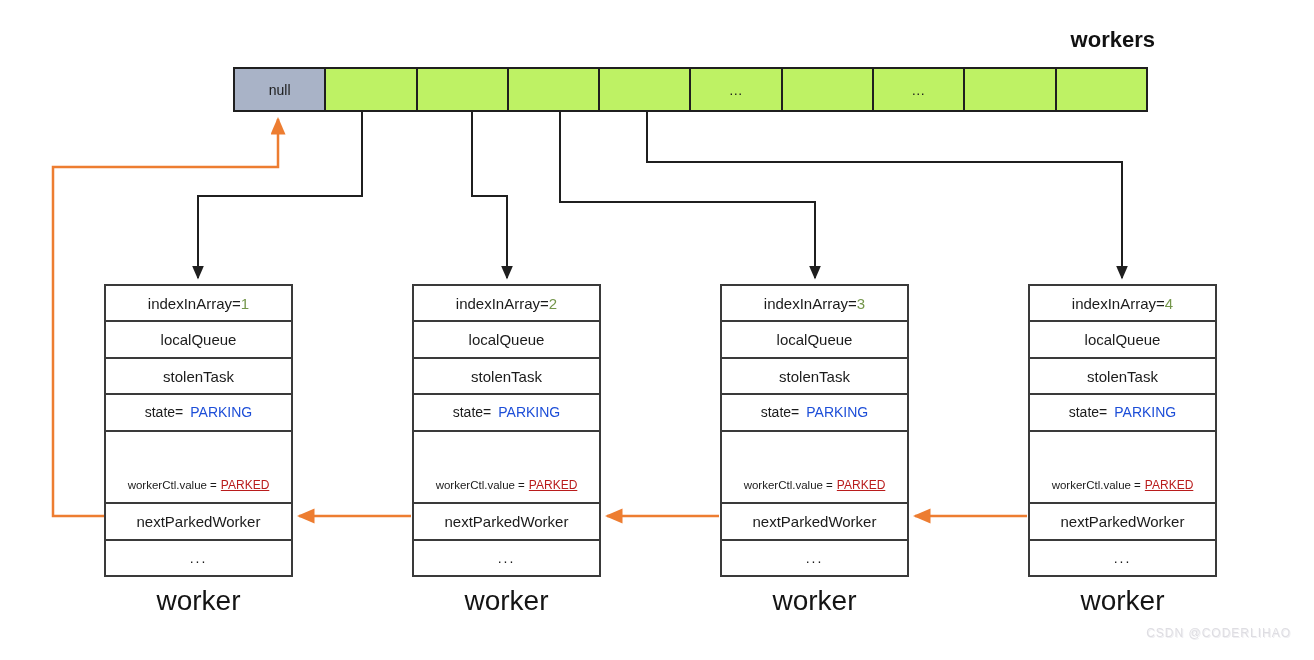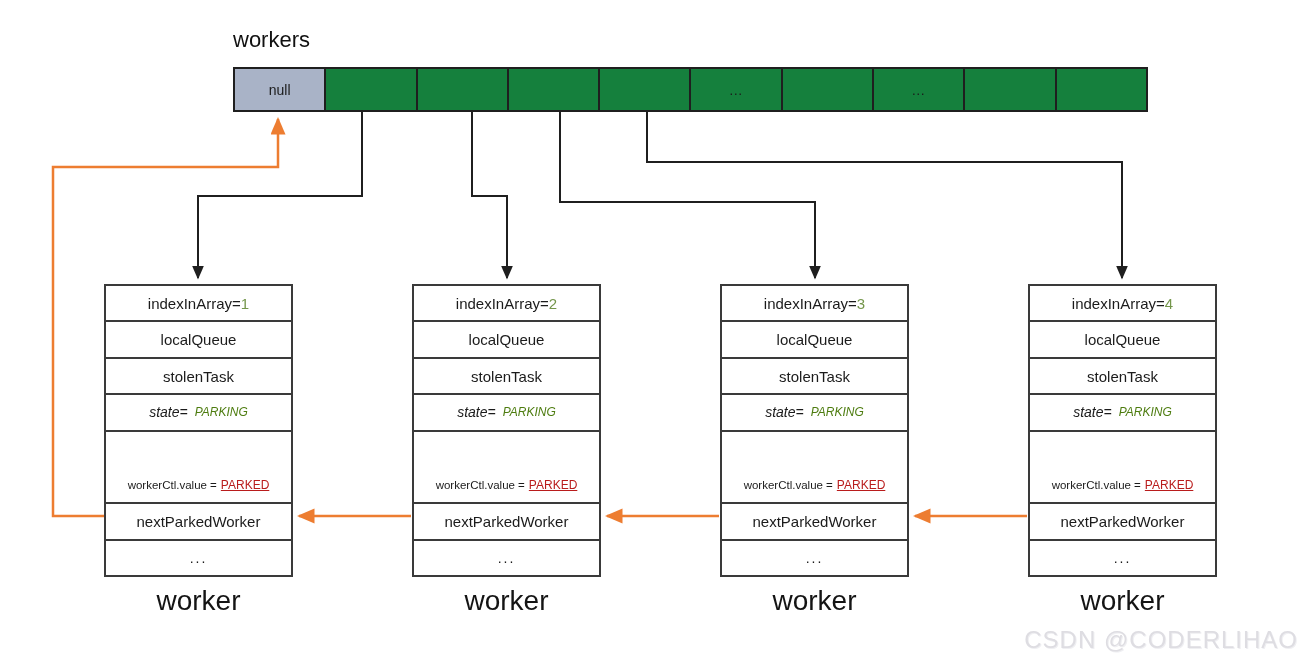--- a/index.html
+++ b/index.html
@@ -1,26 +1,26 @@
 <!DOCTYPE html>
 <html><head>
 <meta charset="utf-8">
 <style>
   html,body { margin:0; padding:0; background:#ffffff; }
   .stage {
     position:relative; width:1314px; height:660px; background:#ffffff;
     font-family:"Liberation Sans", sans-serif; overflow:hidden; color:#1b1b1b;
   }
   .diagram-title {
-    position:absolute; left:233px; top:27px; width:915px;
-    text-align:left; font-size:22px; color:#111;
+    position:absolute; left:240px; top:27px; width:915px;
+    text-align:right; font-size:22px; color:#111;font-weight:bold;
   }
   .workers-array {
     position:absolute; left:233px; top:67px; width:915px; height:45px;
-    display:flex; border:2px solid #1f1f1f; box-sizing:border-box; background:#15803d;
+    display:flex; border:2px solid #1f1f1f; box-sizing:border-box; background:#bef264;
   }
   .array-cell {
     flex:1 1 0; border-right:2px solid #1f1f1f; box-sizing:border-box;
     display:flex; align-items:center; justify-content:center;
     font-size:14px; color:#1b1b1b; letter-spacing:1px;
   }
   .array-cell:last-child { border-right:none; }
   .array-cell.null-cell { background:#a9b3c7; letter-spacing:0; }
 
   .worker { position:absolute; top:284px; width:189px; }
@@ -28,32 +28,32 @@
     width:189px; height:293px; border:2px solid #3a3a3a; box-sizing:border-box;
     display:flex; flex-direction:column; background:#fff;
   }
   .wrow {
     flex:1 1 0; border-bottom:2px solid #3a3a3a;
     display:flex; align-items:center; justify-content:center;
     font-size:15px; white-space:pre;
   }
   .wrow:last-child { border-bottom:none; }
   .wrow .green { color:#74964b; }
-  .row-state { font-size:14px;font-style:italic; }
-  .row-state .orange { color:#4d7c0f; font-size:12px; margin-left:7px; }
+  .row-state { font-size:14px; }
+  .row-state .orange { color:#1d4ed8; font-size:14px; margin-left:7px; }
   .row-ctl { font-size:11.5px;margin-top:36px; }
   .row-ctl .red { color:#b91c1c; font-size:12px; margin-left:4px;text-decoration:underline; }
   .row-ellipsis { font-size:14px; letter-spacing:2px; }
   .worker-caption { margin-top:8px; text-align:center; font-size:28px; color:#141414; }
 
   .connectors { position:absolute; left:0; top:0; pointer-events:none; }
 
   .watermark {
-    position:absolute; top:626px; right:16px;
-    font-size:24px; color:#dedde2; letter-spacing:1px;
+    position:absolute; top:626px; right:23px;
+    font-size:12px; color:#dedde2; letter-spacing:1px;
     text-shadow:1px 1px 0 #efeff2;
     margin-left:20px;
   }
 </style>
 </head>
 <body>
 
 <div class="stage">
 
   <div class="diagram-title">workers</div>

